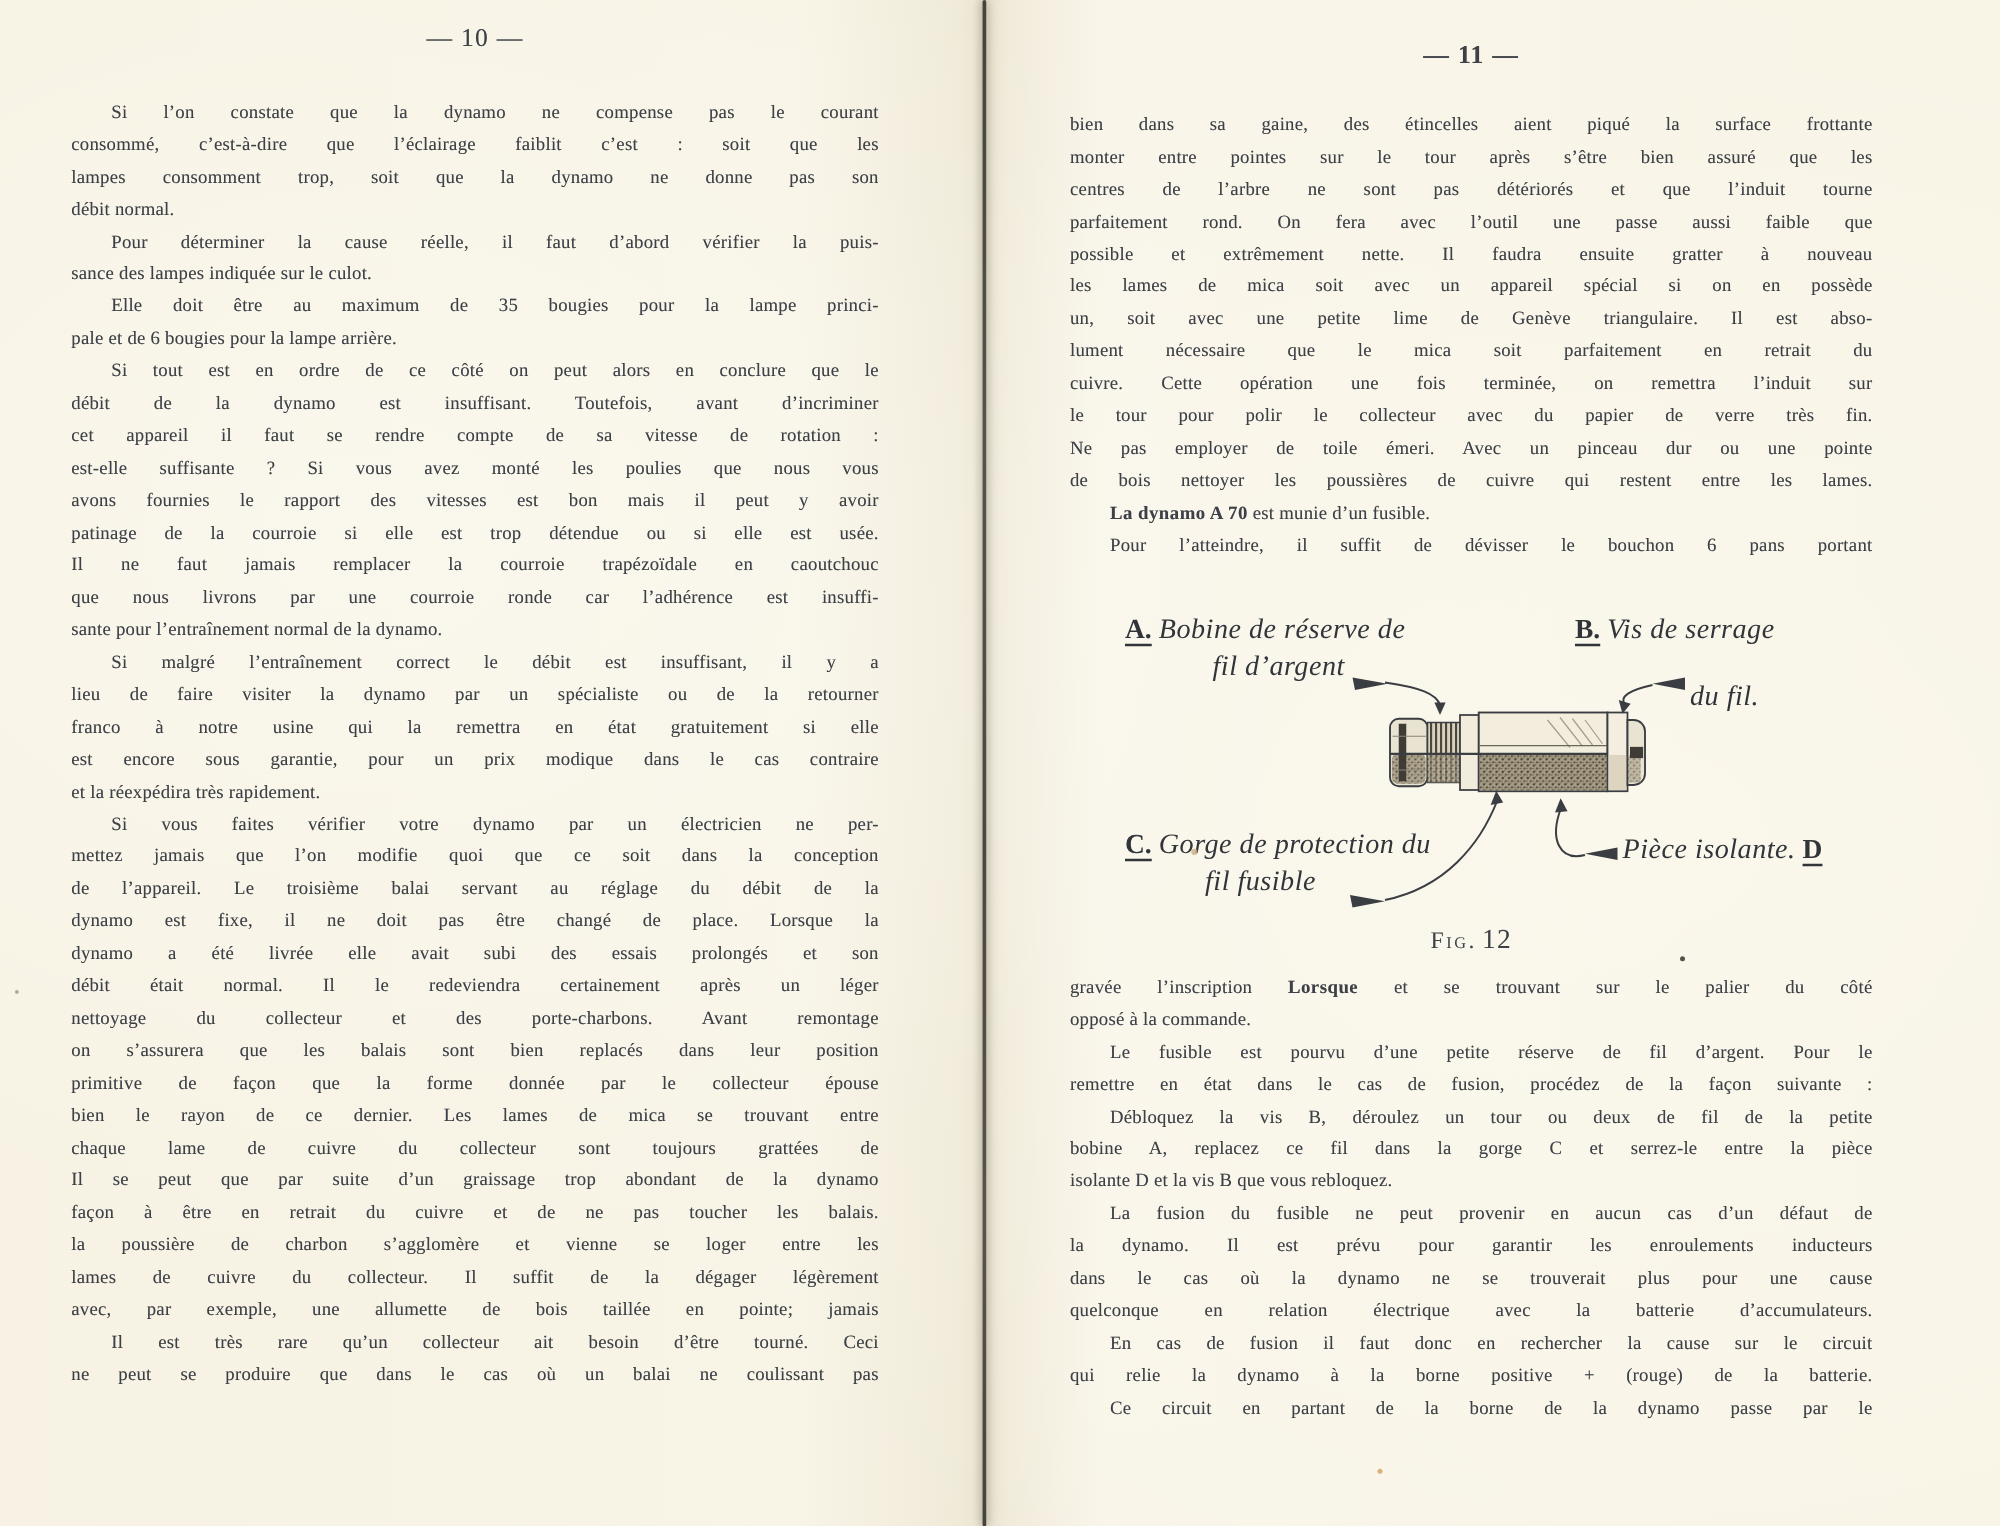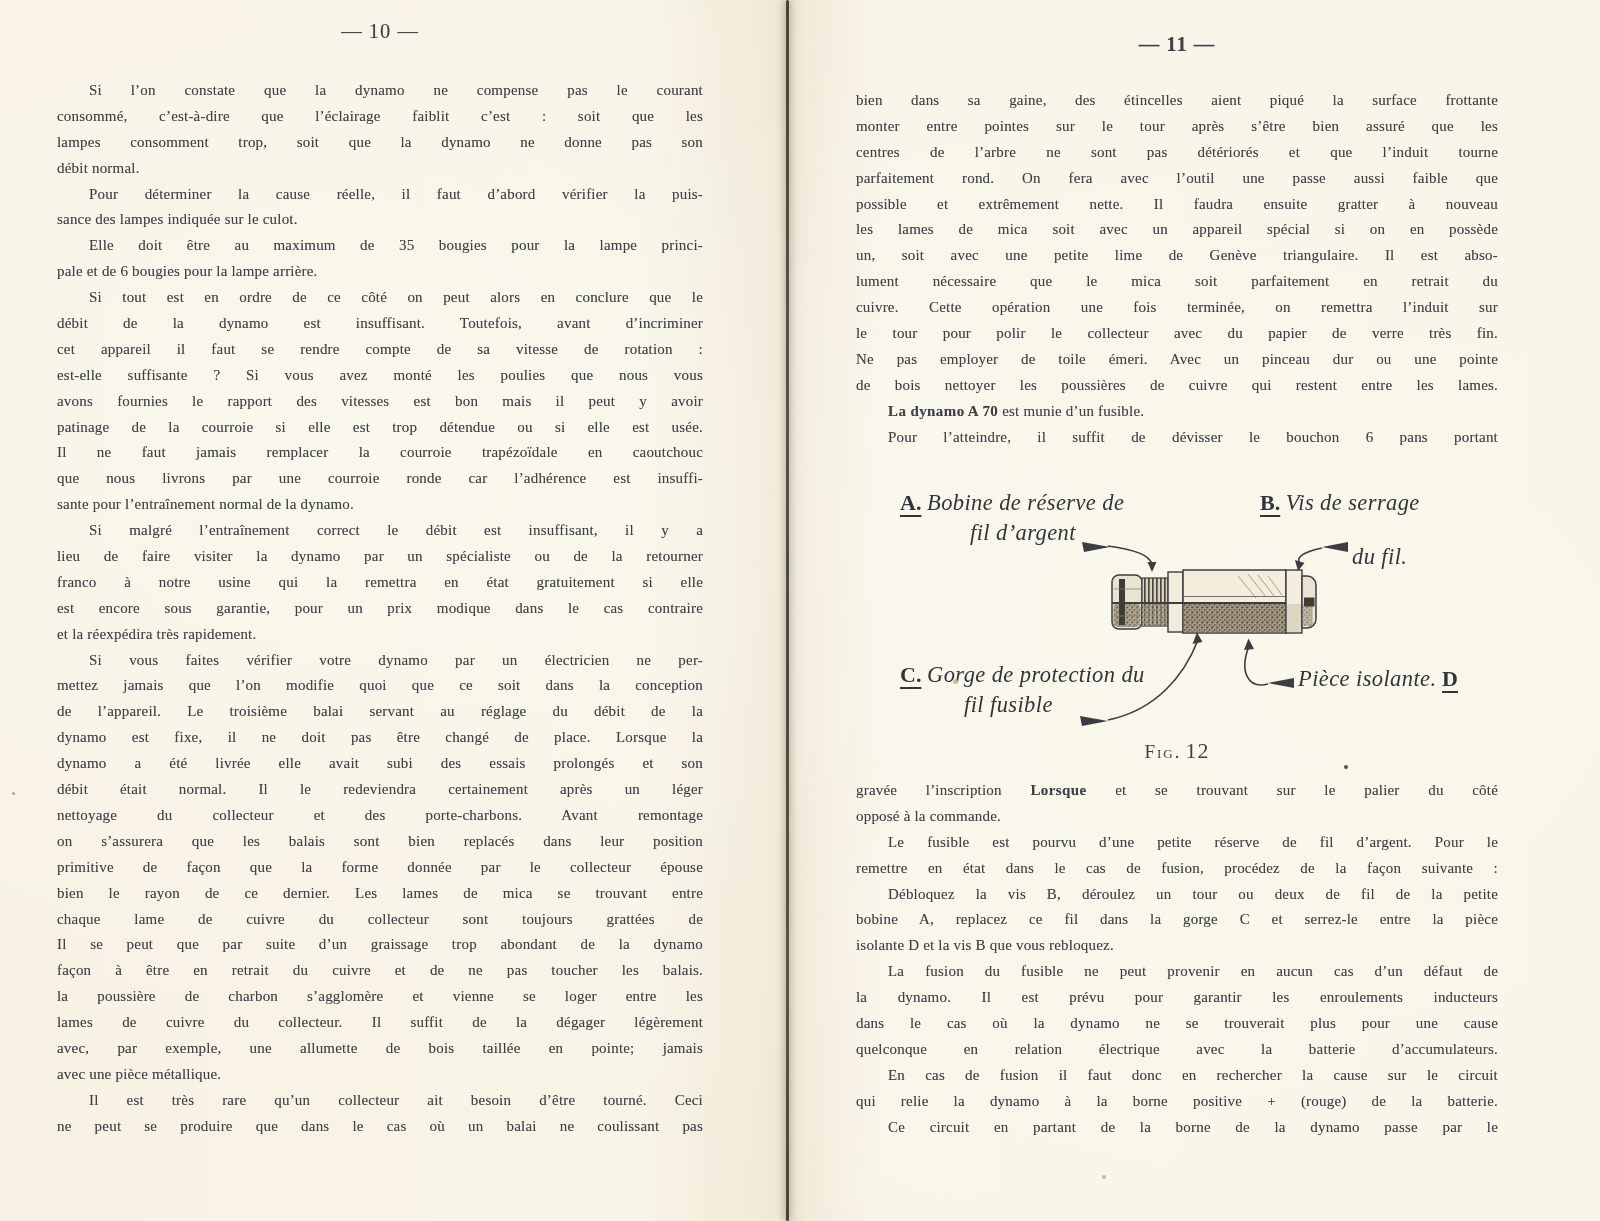--- a/index.html
+++ b/index.html
@@ -93,21 +93,20 @@
         <div class="line"><span>nettoyage du collecteur et des porte-charbons. Avant remontage</span></div>
         <div class="line"><span>on s’assurera que les balais sont bien replacés dans leur position</span></div>
         <div class="line"><span>primitive de façon que la forme donnée par le collecteur épouse</span></div>
         <div class="line"><span>bien le rayon de ce dernier. Les lames de mica se trouvant entre</span></div>
         <div class="line"><span>chaque lame de cuivre du collecteur sont toujours grattées de</span></div>
         <div class="line"><span>Il se peut que par suite d’un graissage trop abondant de la dynamo</span></div>
         <div class="line"><span>façon à être en retrait du cuivre et de ne pas toucher les balais.</span></div>
         <div class="line"><span>la poussière de charbon s’agglomère et vienne se loger entre les</span></div>
         <div class="line"><span>lames de cuivre du collecteur. Il suffit de la dégager légèrement</span></div>
         <div class="line"><span>avec, par exemple, une allumette de bois taillée en pointe; jamais</span></div>
-        <div class="line last"><span>avec une pièce métallique.</span></div>
       </div>
       <div class="para">
         <div class="line ind"><span>Il est très rare qu’un collecteur ait besoin d’être tourné. Ceci</span></div>
         <div class="line"><span>ne peut se produire que dans le cas où un balai ne coulissant pas</span></div>
       </div>
     </div>
 </div>
 
 <div>
   <div class="page-header" style="left:856px;top:33px;width:642px;font-weight:bold;">— 11 —</div>

